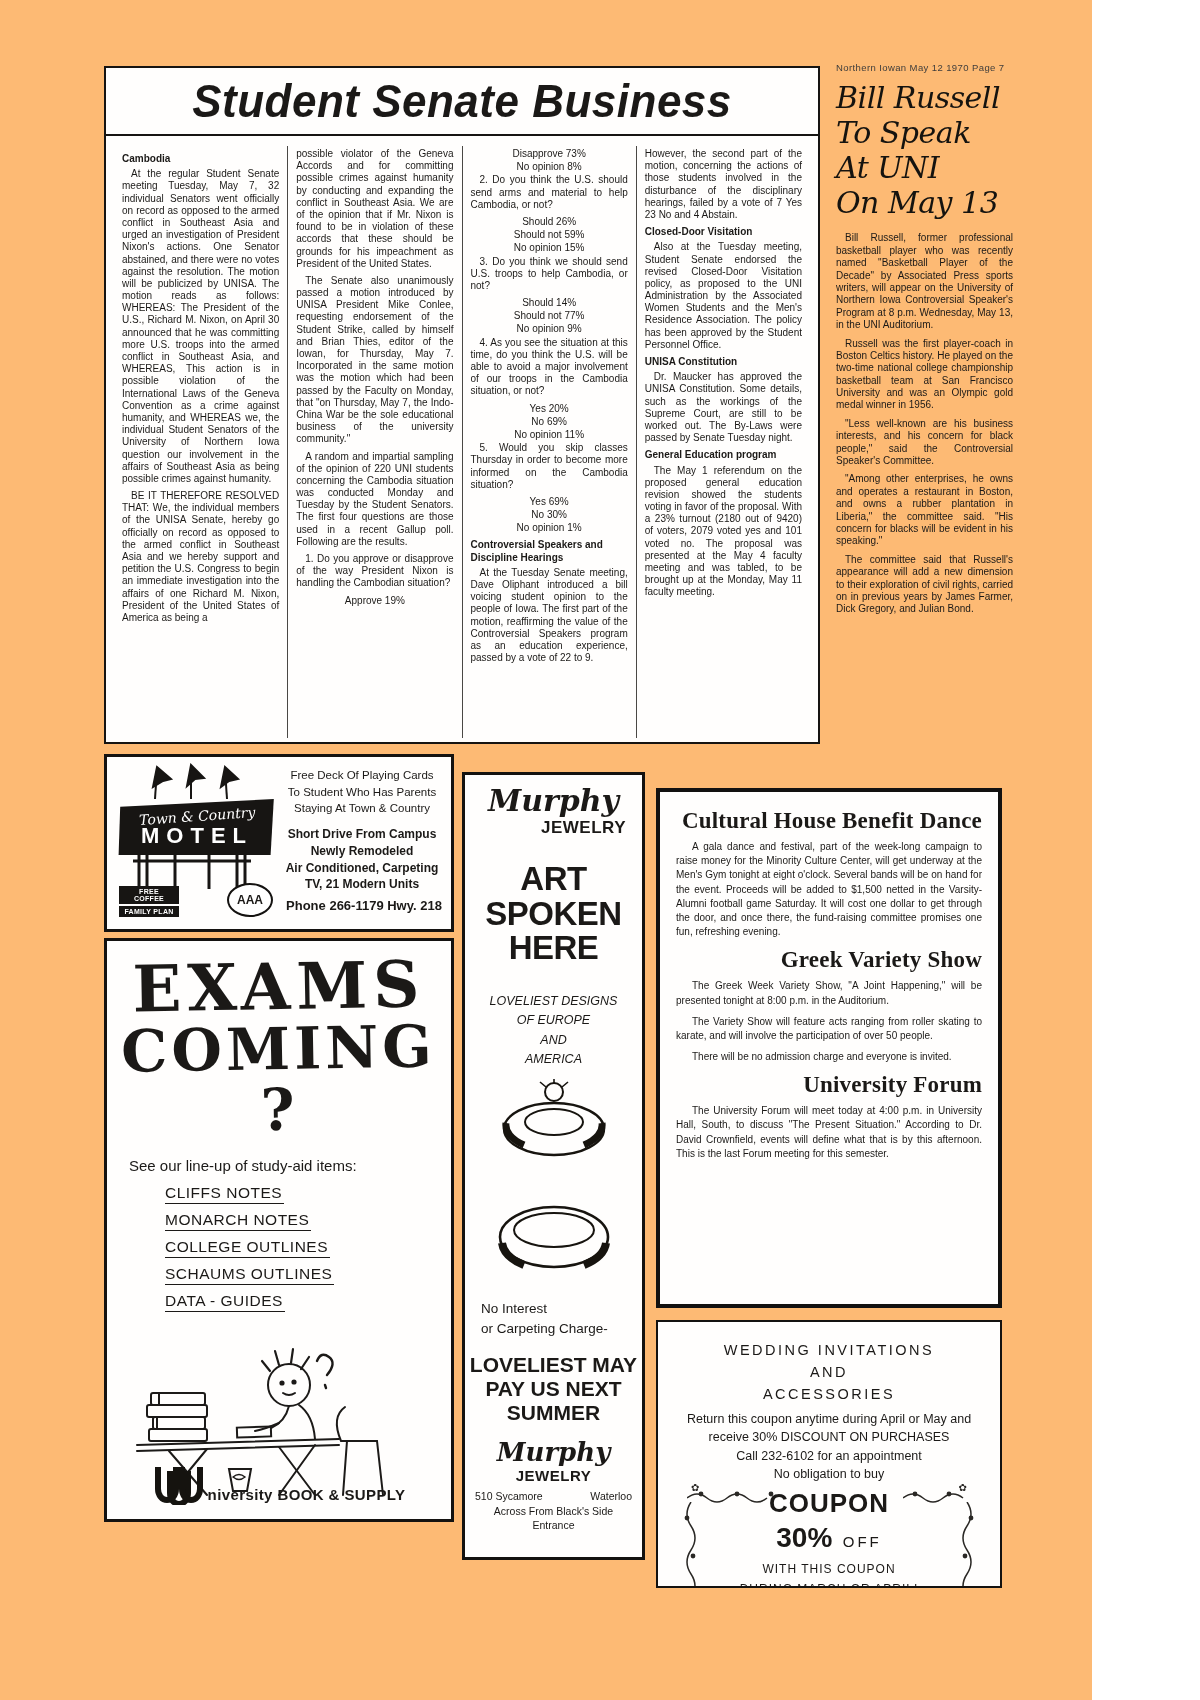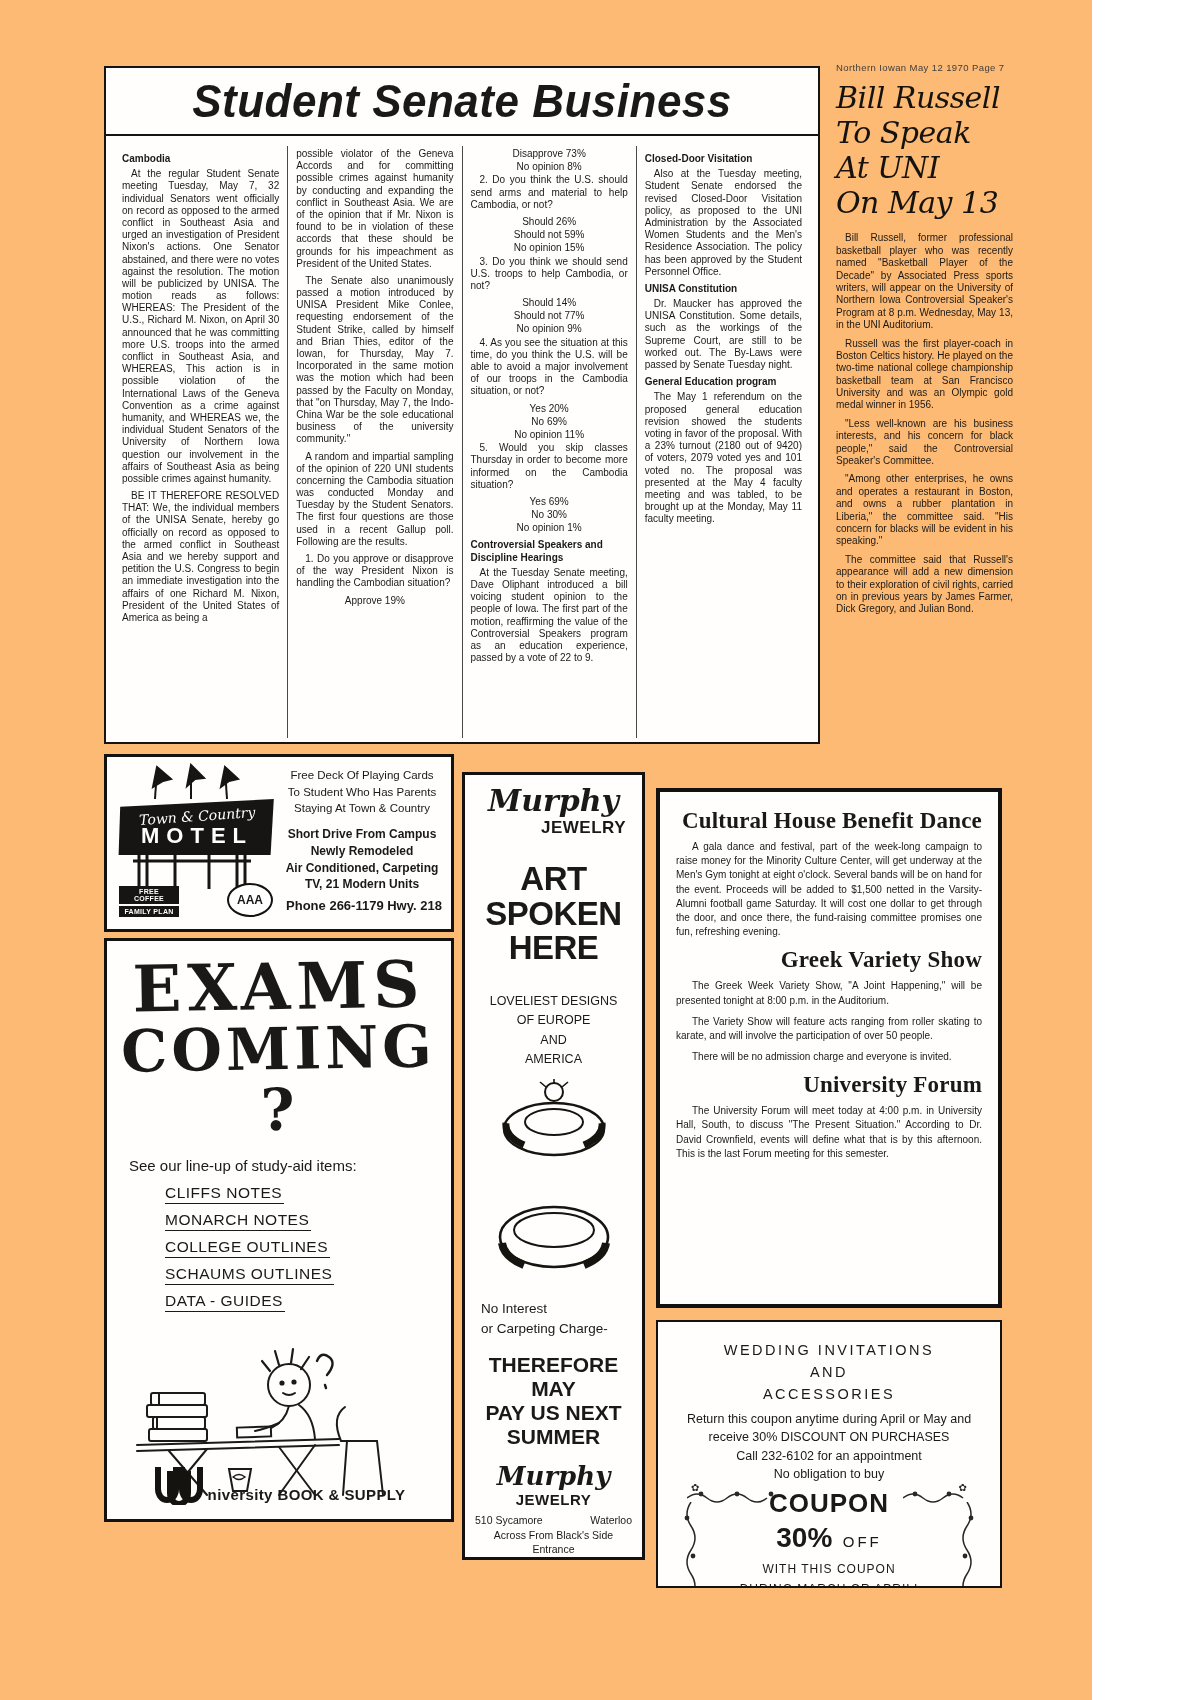--- a/index.html
+++ b/index.html
@@ -61,21 +61,21 @@
   .cartoon{display:block;margin:2px auto 0;}
   .store-row{position:absolute;left:0;right:0;bottom:14px;display:flex;align-items:flex-end;justify-content:center;gap:3px;}
   .store-text{font-size:15px;font-weight:800;letter-spacing:.4px;padding-bottom:2px;}
 
   
   .murphy-box{position:absolute;left:462px;top:772px;width:183px;height:788px;
               border:3px solid #141210;box-sizing:border-box;background:#fffefd;text-align:center;overflow:hidden;}
   .mw{font-family:"DejaVu Serif",serif;font-style:italic;font-weight:700;font-size:30px;margin-top:8px;}
   .mjw{font-size:17px;font-weight:800;letter-spacing:.5px;text-align:right;margin-right:16px;}
   .art{margin-top:24px;font-weight:900;font-size:33px;line-height:1.05;letter-spacing:-.5px;}
-  .designs{margin-top:26px;font-size:12.5px;line-height:1.55;}
+  .designs{margin-top:26px;font-size:12.5px;line-height:1.55;font-style:italic;}
   .rings{display:block;margin:10px auto 0;}
   .credit{text-align:left;margin:8px 0 0 16px;font-size:13.5px;line-height:1.45;}
   .pay{margin-top:14px;font-weight:900;font-size:21px;line-height:1.15;}
   .mw2{font-family:"DejaVu Serif",serif;font-style:italic;font-weight:700;font-size:26px;margin-top:12px;}
   .mjw2{font-size:15px;font-weight:800;letter-spacing:.5px;}
   .addr{display:flex;justify-content:space-between;padding:6px 10px 0;font-size:10.5px;}
   .across{font-size:10.5px;line-height:1.35;margin-top:2px;}
 
   
   .events-box{position:absolute;left:656px;top:788px;width:346px;height:520px;
@@ -141,20 +141,21 @@
           <div class="blk-s">No 69%</div>
           <div class="blk-s">No opinion 11%</div>
           <div class="blk-p">5. Would you skip classes Thursday in order to become more informed on the Cambodia situation?</div>
           <div class="blk-s">Yes 69%</div>
           <div class="blk-s">No 30%</div>
           <div class="blk-s">No opinion 1%</div>
           <div class="blk-h">Controversial Speakers and Discipline Hearings</div>
           <div class="blk-p">At the Tuesday Senate meeting, Dave Oliphant introduced a bill voicing student opinion to the people of Iowa. The first part of the motion, reaffirming the value of the Controversial Speakers program as an education experience, passed by a vote of 22 to 9.</div>
         </div>
       <div class="col">
+          <div class="blk-c">However, the second part of the motion, concerning the actions of those students involved in the disturbance of the disciplinary hearings, failed by a vote of 7 Yes 23 No and 4 Abstain.</div>
           <div class="blk-h">Closed-Door Visitation</div>
           <div class="blk-p">Also at the Tuesday meeting, Student Senate endorsed the revised Closed-Door Visitation policy, as proposed to the UNI Administration by the Associated Women Students and the Men's Residence Association. The policy has been approved by the Student Personnel Office.</div>
           <div class="blk-h">UNISA Constitution</div>
           <div class="blk-p">Dr. Maucker has approved the UNISA Constitution. Some details, such as the workings of the Supreme Court, are still to be worked out. The By-Laws were passed by Senate Tuesday night.</div>
           <div class="blk-h">General Education program</div>
           <div class="blk-p">The May 1 referendum on the proposed general education revision showed the students voting in favor of the proposal. With a 23% turnout (2180 out of 9420) of voters, 2079 voted yes and 101 voted no. The proposal was presented at the May 4 faculty meeting and was tabled, to be brought up at the Monday, May 11 faculty meeting.</div>
         </div>
     </div>
   </div>
 
@@ -310,21 +311,21 @@
         <ellipse cx="60" cy="151" rx="40" ry="17" stroke-width="2"></ellipse>
         <path d="M8,164 a54,30 0 0 0 22,22 M112,164 a54,30 0 0 1 -22,22" stroke-width="8"></path>
         <path d="M16,176 l7,4 M104,176 l-7,4" stroke-width="1.4"></path>
       </g>
     </svg>
     <div class="credit">
       <div>No Interest</div>
       <div>or Carpeting Charge-</div>
     </div>
     <div class="pay">
-      <div>THEREFORE MAY</div>
+      <div>LOVELIEST MAY</div>
       <div>PAY US NEXT</div>
       <div>SUMMER</div>
     </div>
     <div class="mw2">Murphy</div>
     <div class="mjw2">JEWELRY</div>
     <div class="addr">
       <span>510 Sycamore</span>
       <span>Waterloo</span>
     </div>
     <div class="across">

